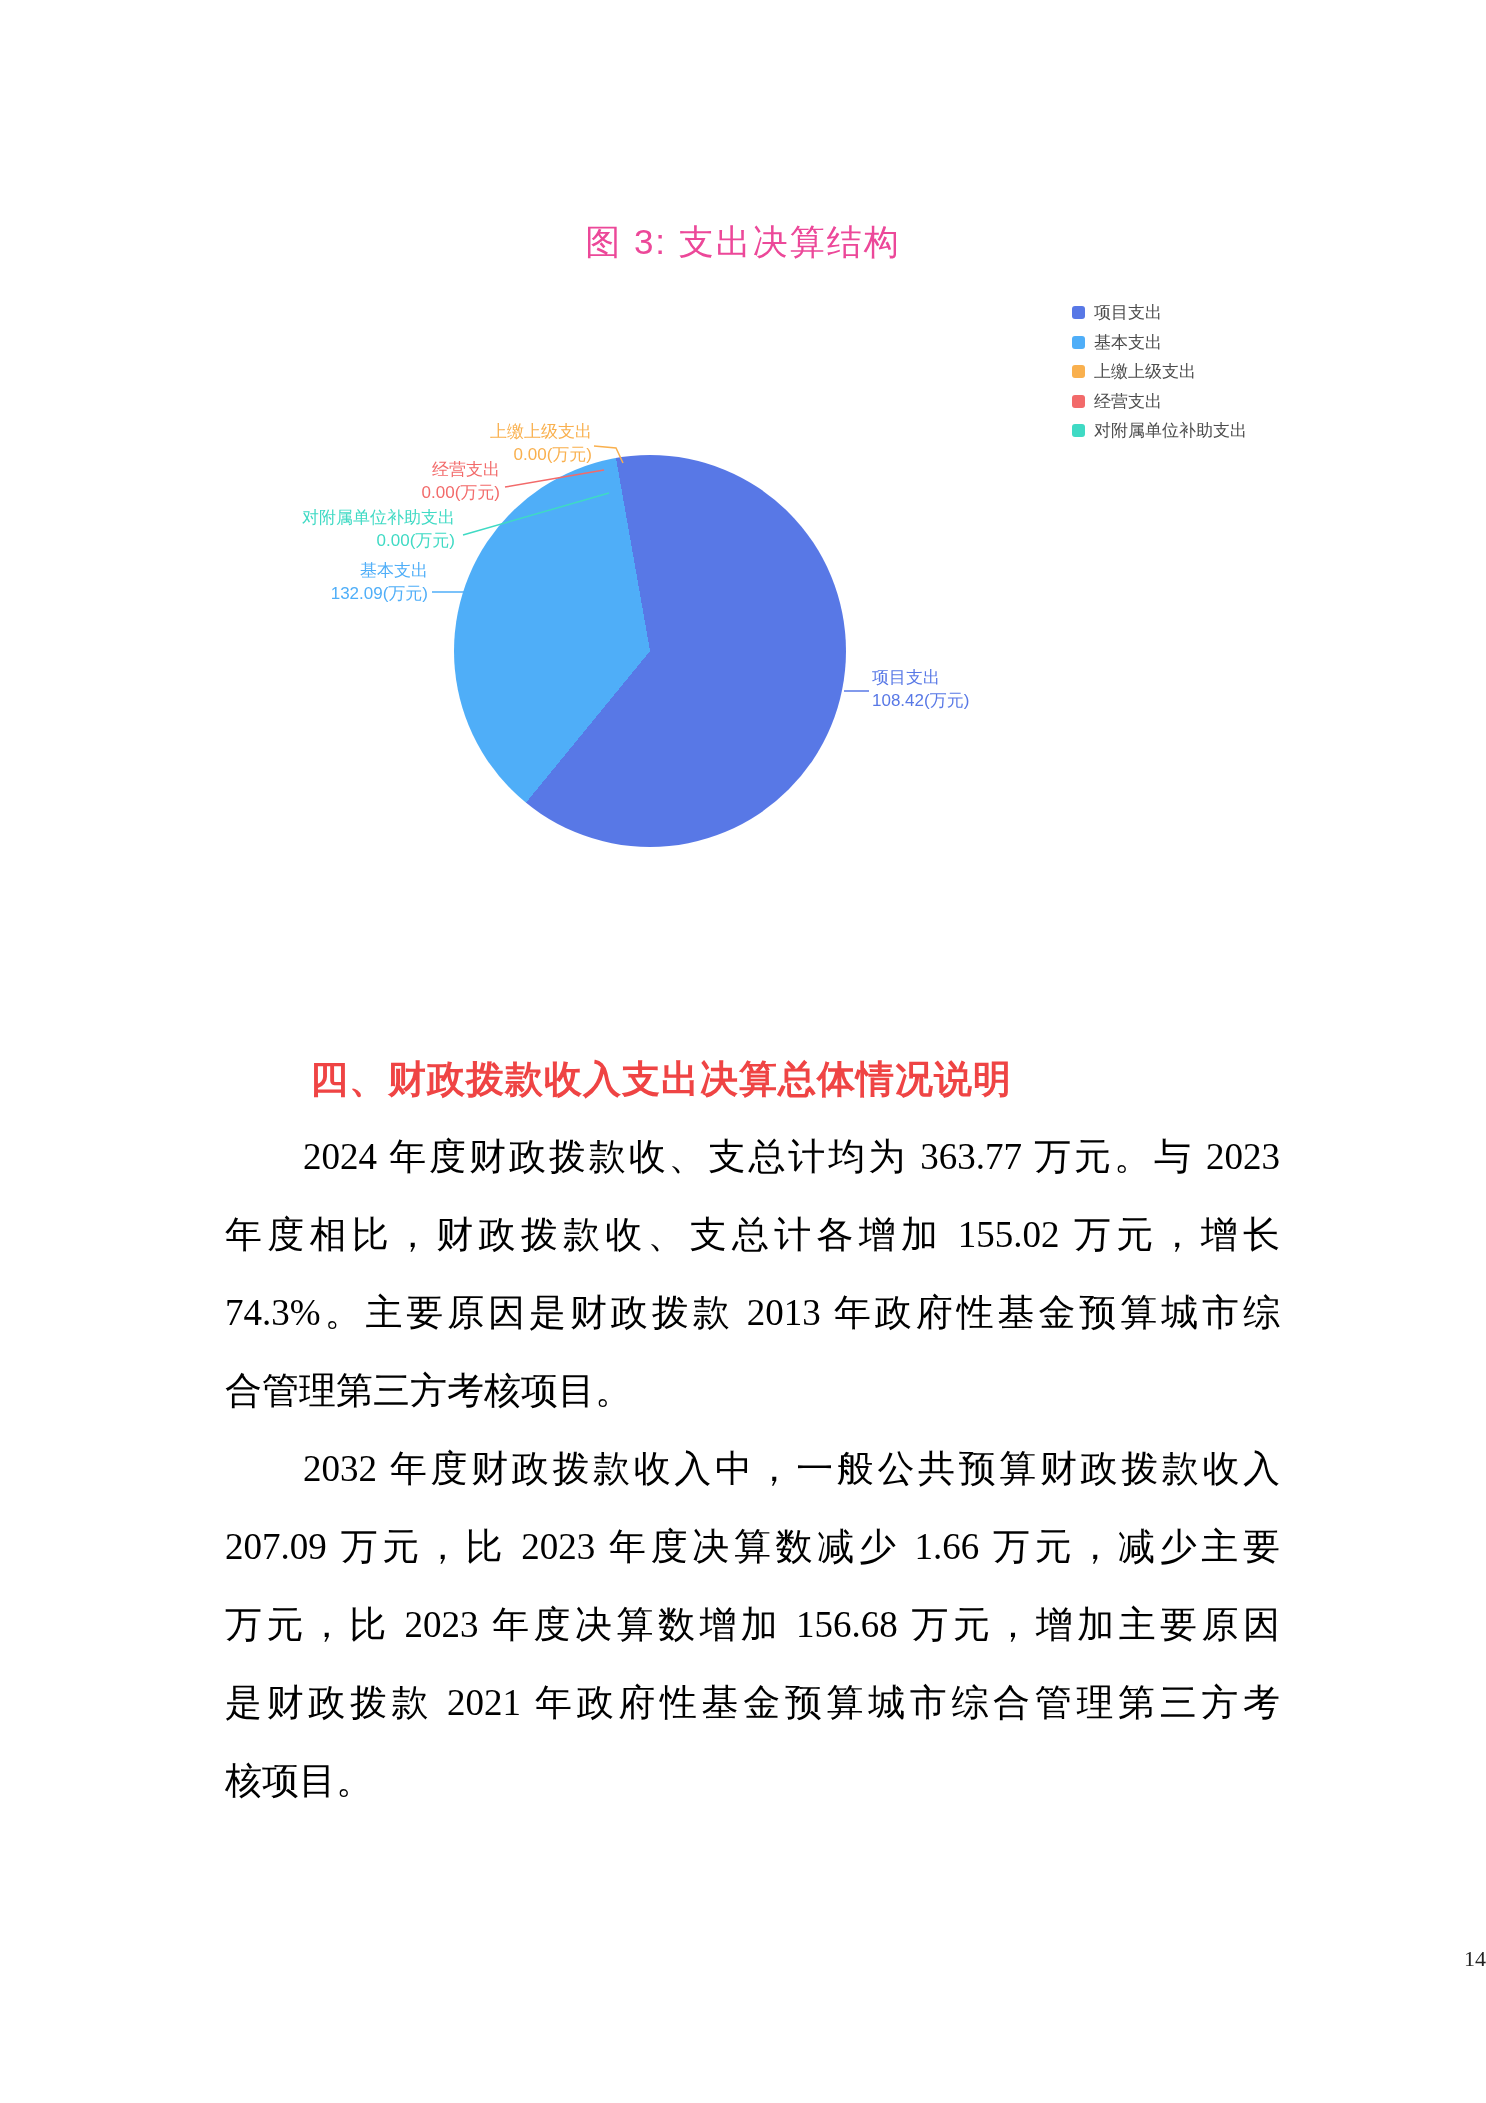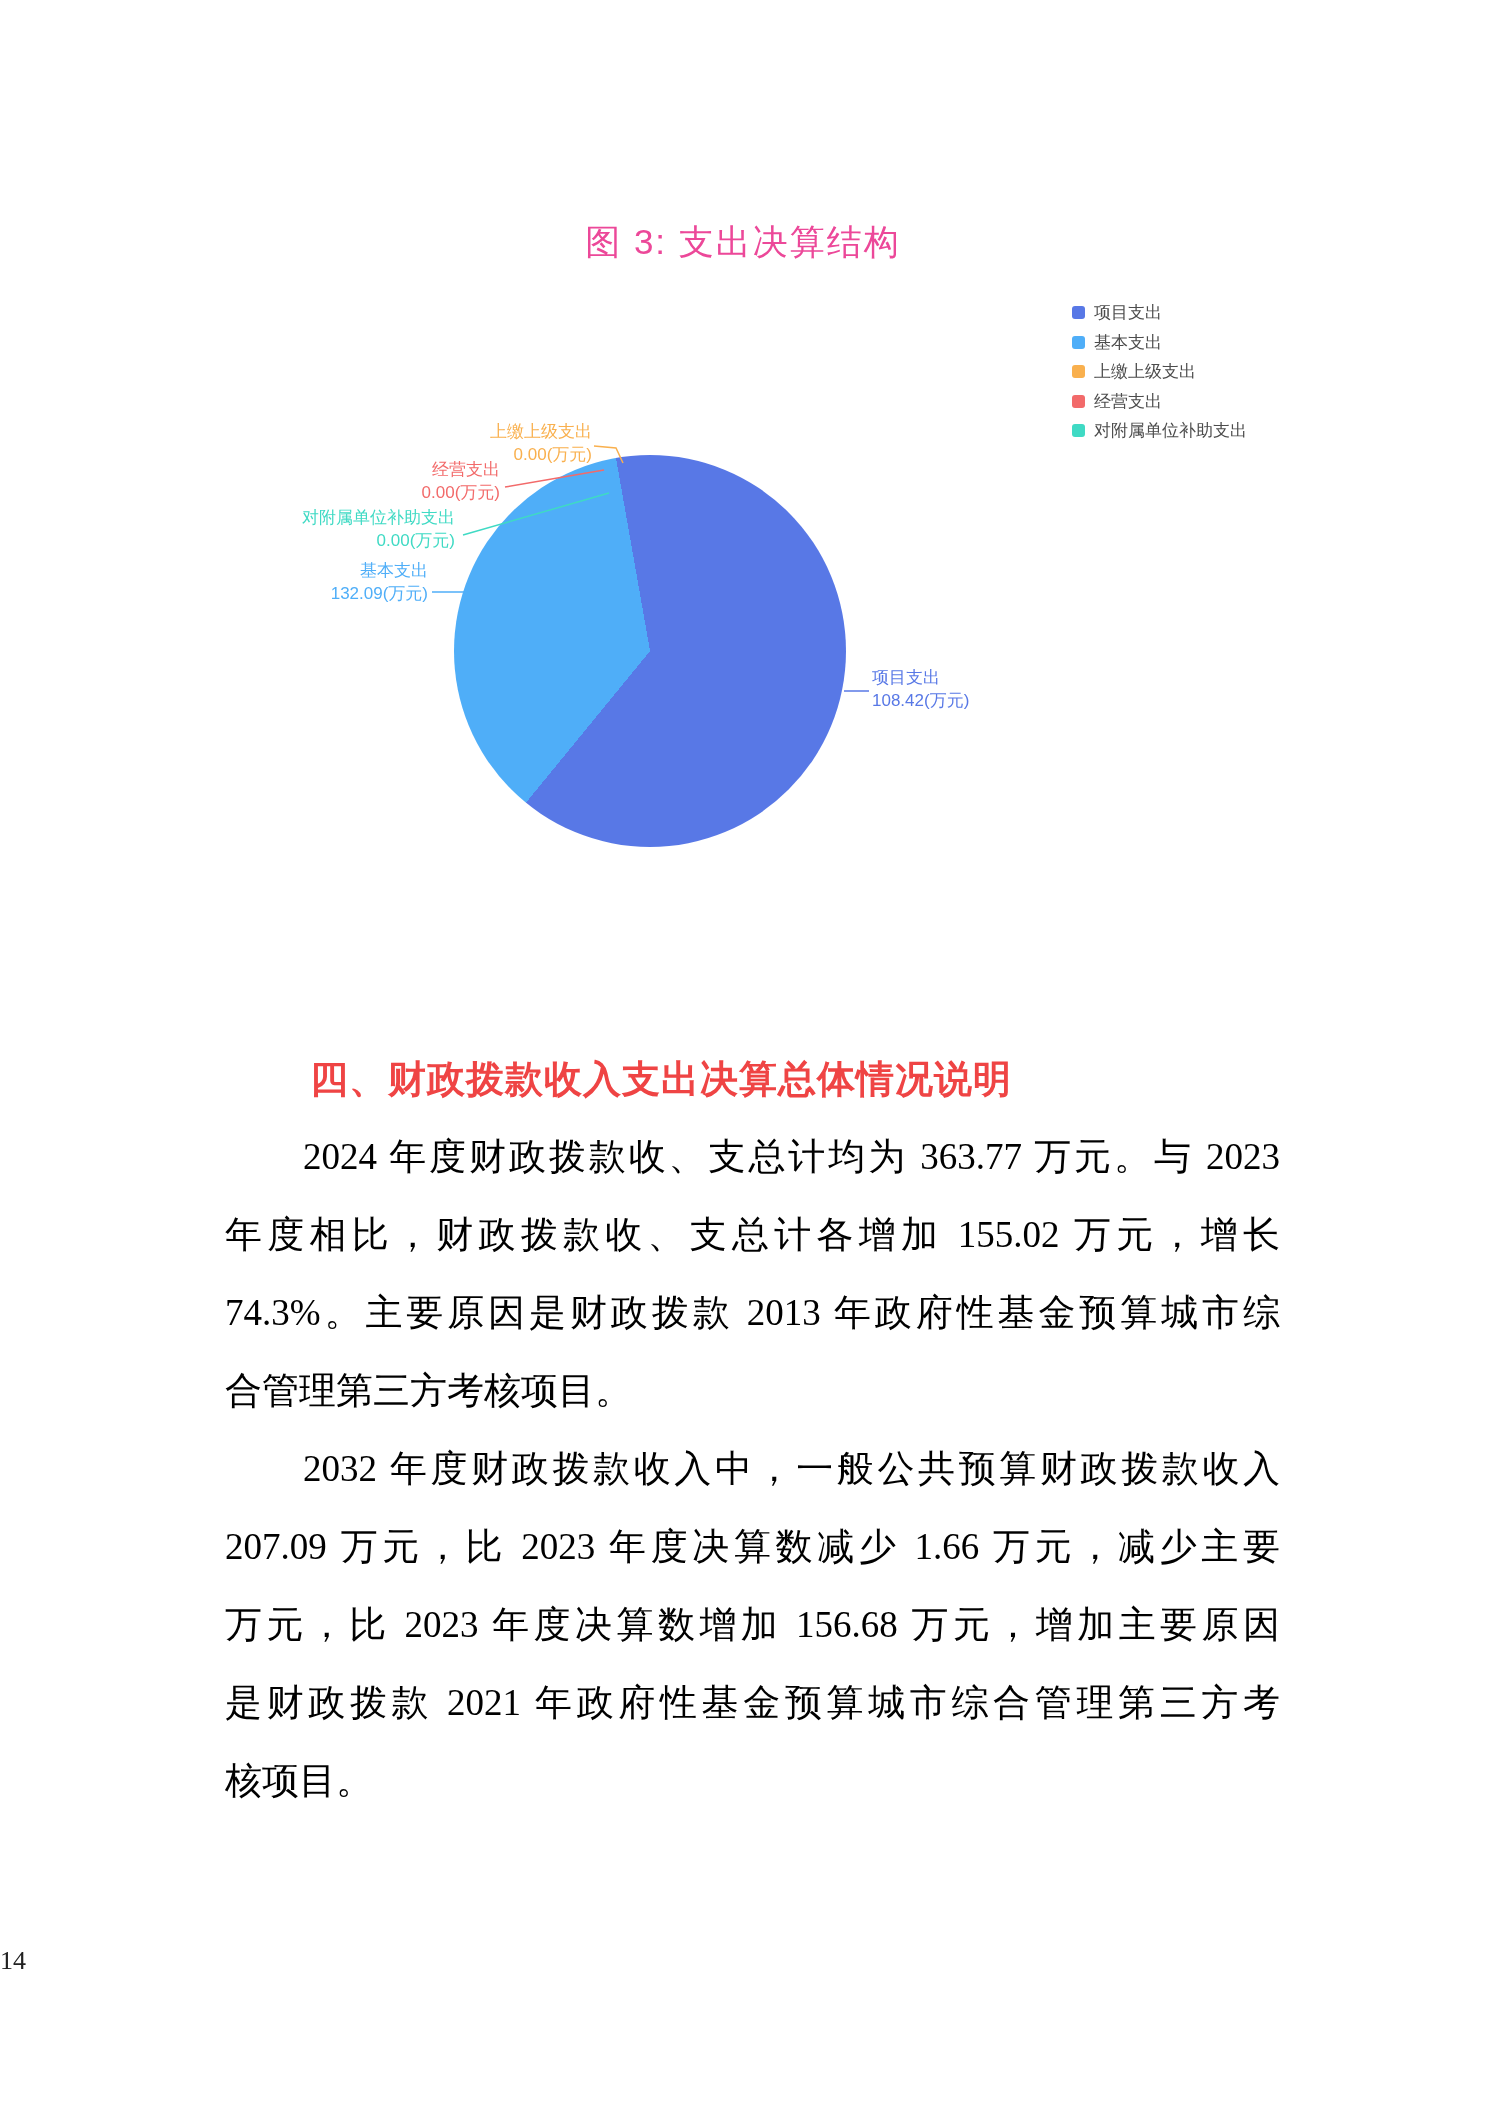--- a/index.html
+++ b/index.html
@@ -74,22 +74,22 @@
   .line {
     height:78px; line-height:78px;
     text-align:justify; text-align-last:justify;
     white-space:nowrap;
   }
   .line.indent { text-indent:78px; }
   .line.last { text-align-last:left; }
 
   .page-num {
     position:absolute; top:1946px; left:0; width:100%;
-    text-align:left;
-    font-size:26px; color:#222;
+    text-align:right;
+    font-size:22px; color:#222;
     font-family:"Liberation Serif","DejaVu Serif",serif;
   }
 </style>
 </head>
 <body>
 
 <div class="fig-title">图 3: 支出决算结构</div>
 
 <div class="chart">
 

